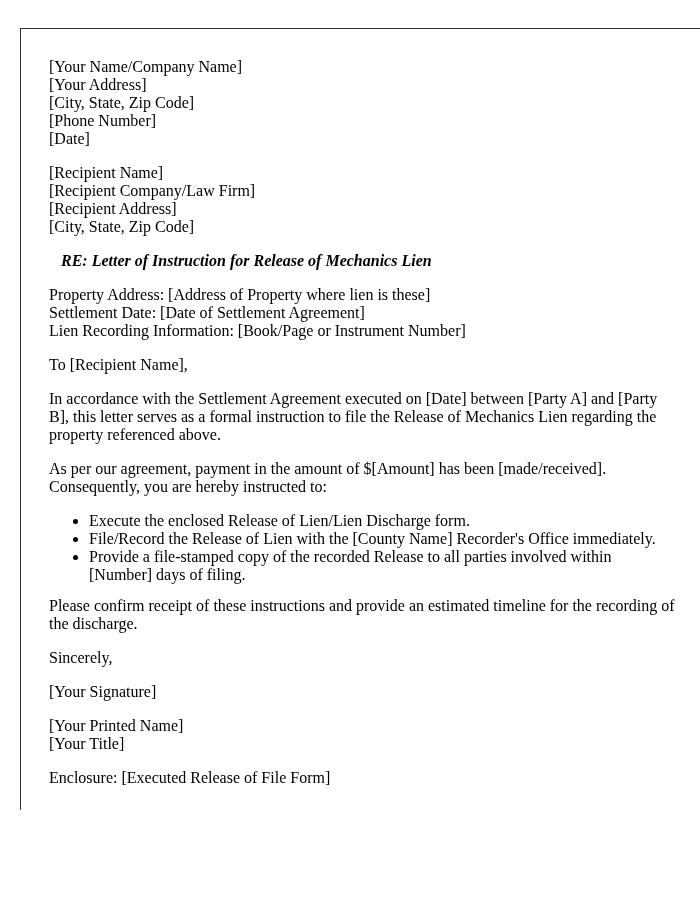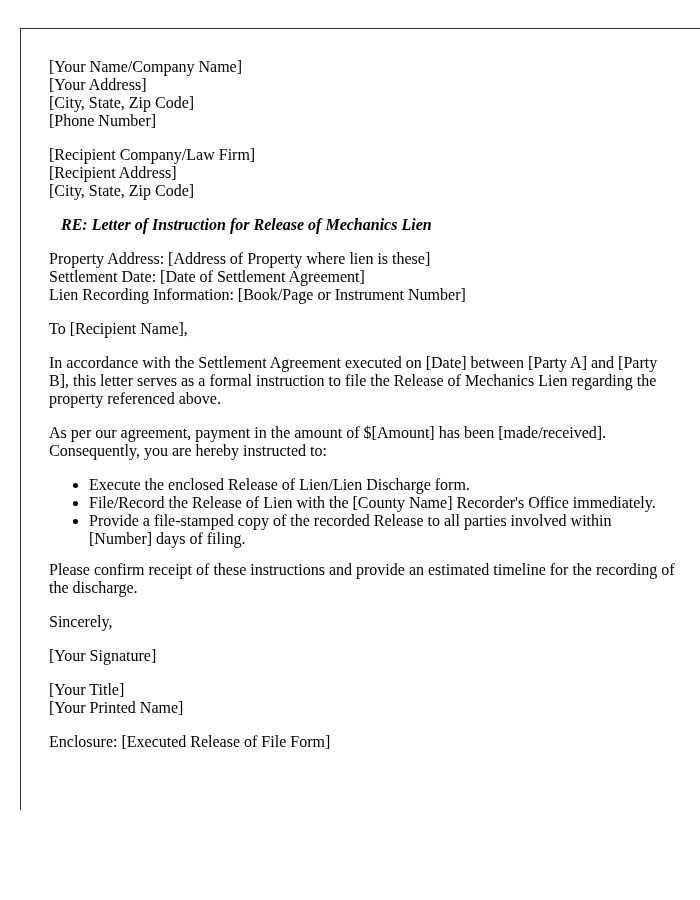--- a/index.html
+++ b/index.html
@@ -55,23 +55,25 @@
 </head>
 <body>
 
 <div class="letter">
 
   <div class="block">
     <span class="line">[Your Name/Company Name]</span>
     <span class="line">[Your Address]</span>
     <span class="line">[City, State, Zip Code]</span>
     <span class="line">[Phone Number]</span>
+    <span class="line">[Date]</span>
   </div>
 
   <div class="block">
+    <span class="line">[Recipient Name]</span>
     <span class="line">[Recipient Company/Law Firm]</span>
     <span class="line">[Recipient Address]</span>
     <span class="line">[City, State, Zip Code]</span>
   </div>
 
   <div class="subject">RE: Letter of Instruction for Release of Mechanics Lien</div>
 
   <div class="block">
     <span class="line">Property Address: [Address of Property where lien is these]</span>
     <span class="line">Settlement Date: [Date of Settlement Agreement]</span>
@@ -90,19 +92,19 @@
     <li>Provide a file-stamped copy of the recorded Release to all parties involved within [Number] days of filing.</li>
   </ul>
 
   <p>Please confirm receipt of these instructions and provide an estimated timeline for the recording of the discharge.</p>
 
   <p>Sincerely,</p>
 
   <p>[Your Signature]</p>
 
   <div class="block">
+    <span class="line">[Your Printed Name]</span>
     <span class="line">[Your Title]</span>
-    <span class="line">[Your Printed Name]</span>
   </div>
 
   <p>Enclosure: [Executed Release of File Form]</p>
 
 </div>
 
 </body></html>

